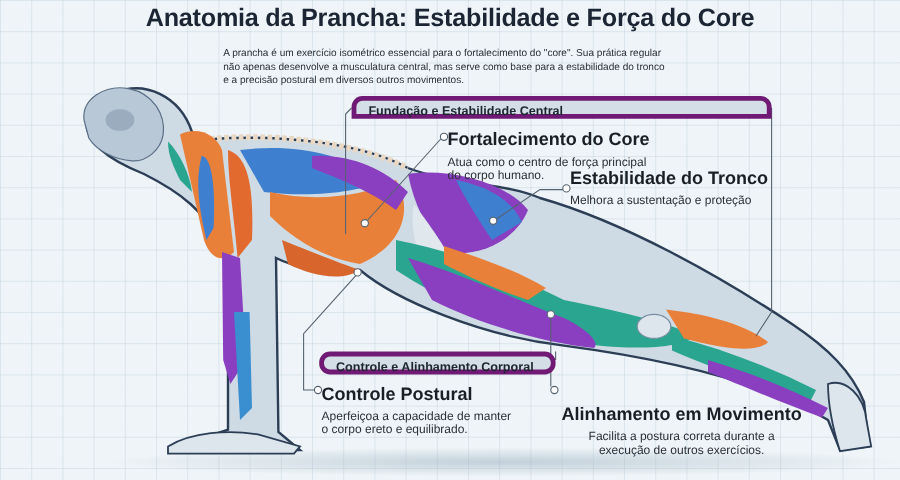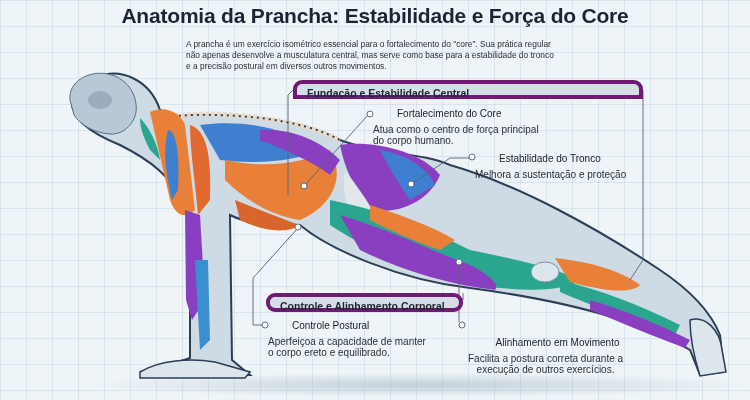--- a/index.html
+++ b/index.html
@@ -23,25 +23,25 @@
   .intro span { display:block; white-space:nowrap; }
   .figure { position:absolute; left:0; top:0; width:750px; height:400px; }
   .section-header {
     position:absolute; height:19px; line-height:19px;
     background:#d3dee6; border:4px solid #701a75; border-radius:9px 9px 0 0;
     font-size:10.5px; font-weight:bold; color:#1e2630; padding-left:10px; box-sizing:border-box;
   }
   .sh1 { left:293px; top:80px; width:350px; border-radius:9px 9px 0 0; }
   .sh2 { left:266px; top:293px; width:197px; border-radius:9px; }
   .item { position:absolute; }
-  .item .h { font-size:10px; font-weight:normal; color:#1a1f27; white-space:nowrap;padding-left:24px; }
+  .item .h { font-size:15px; font-weight:bold; color:#1a1f27; white-space:nowrap; }
   .item .d { font-size:10px; line-height:10.5px; color:#2b3038; margin-top:6px; }
   .item .d span { display:block; white-space:nowrap; }
   .it1 { left:373px; top:108px; }
-  .it2 { left:475px; top:153px; }
+  .it2 { left:475px; top:140px; }
   .it3 { left:268px; top:320px; }
   .it4 { left:468px; top:337px;text-align:center; }
   svg.lines { position:absolute; left:0; top:0; }
 </style>
 </head>
 <body>
 
 <div class="title">Anatomia da Prancha: Estabilidade e Força do Core</div>
 
 <div class="intro">

